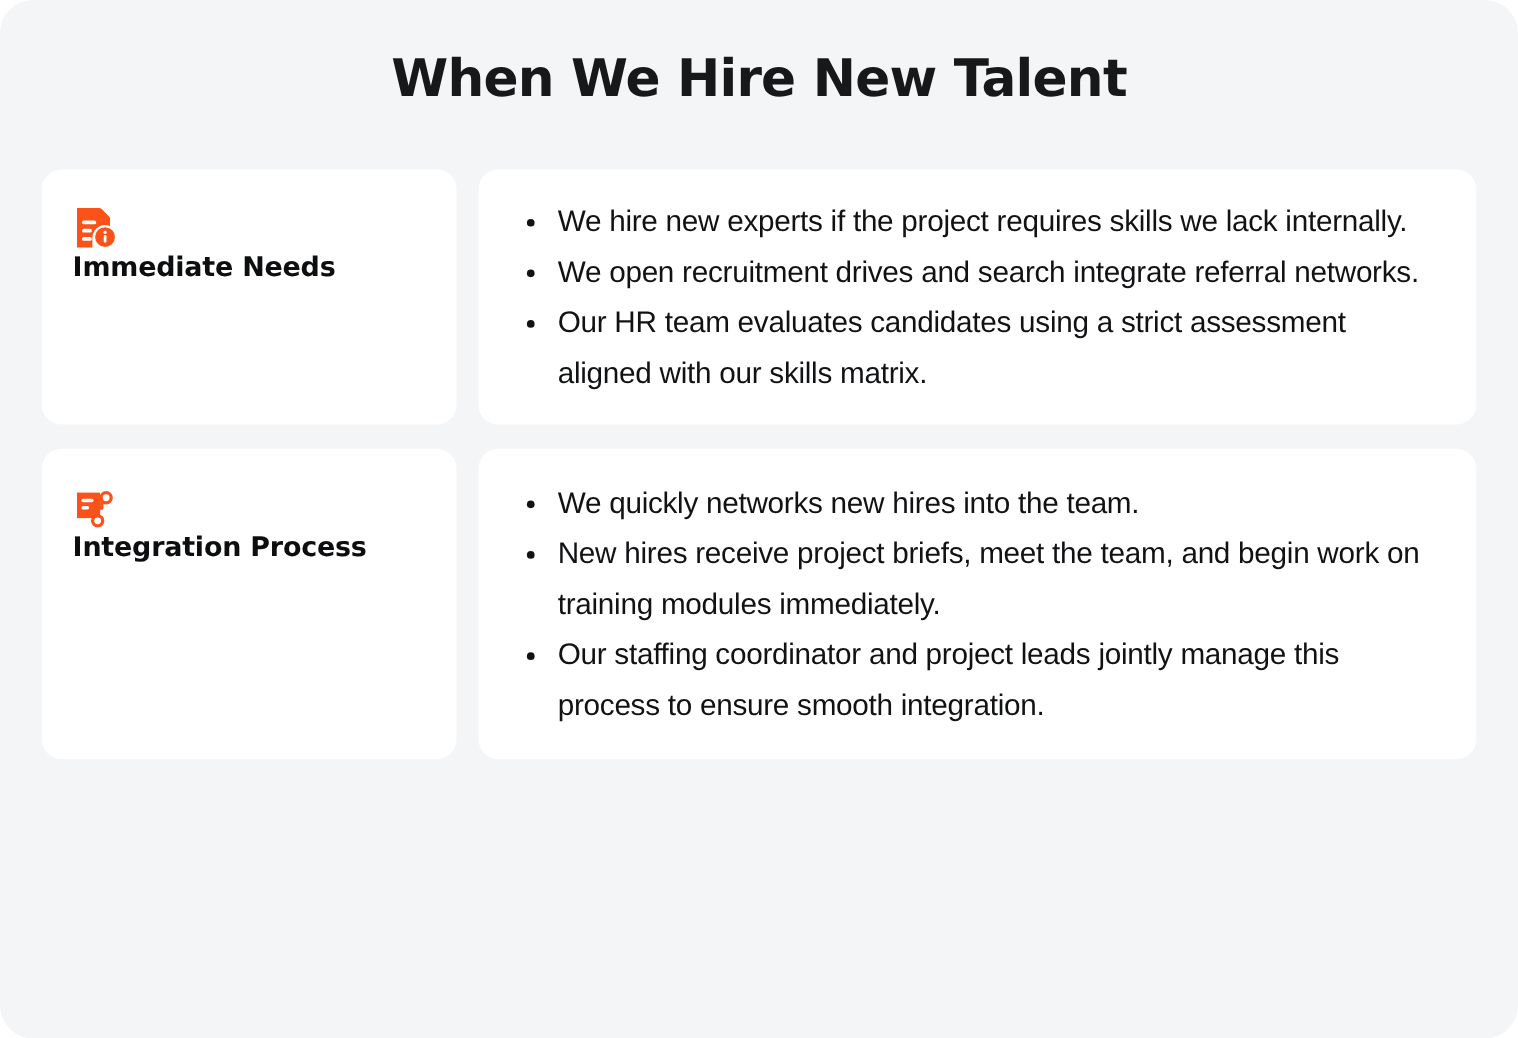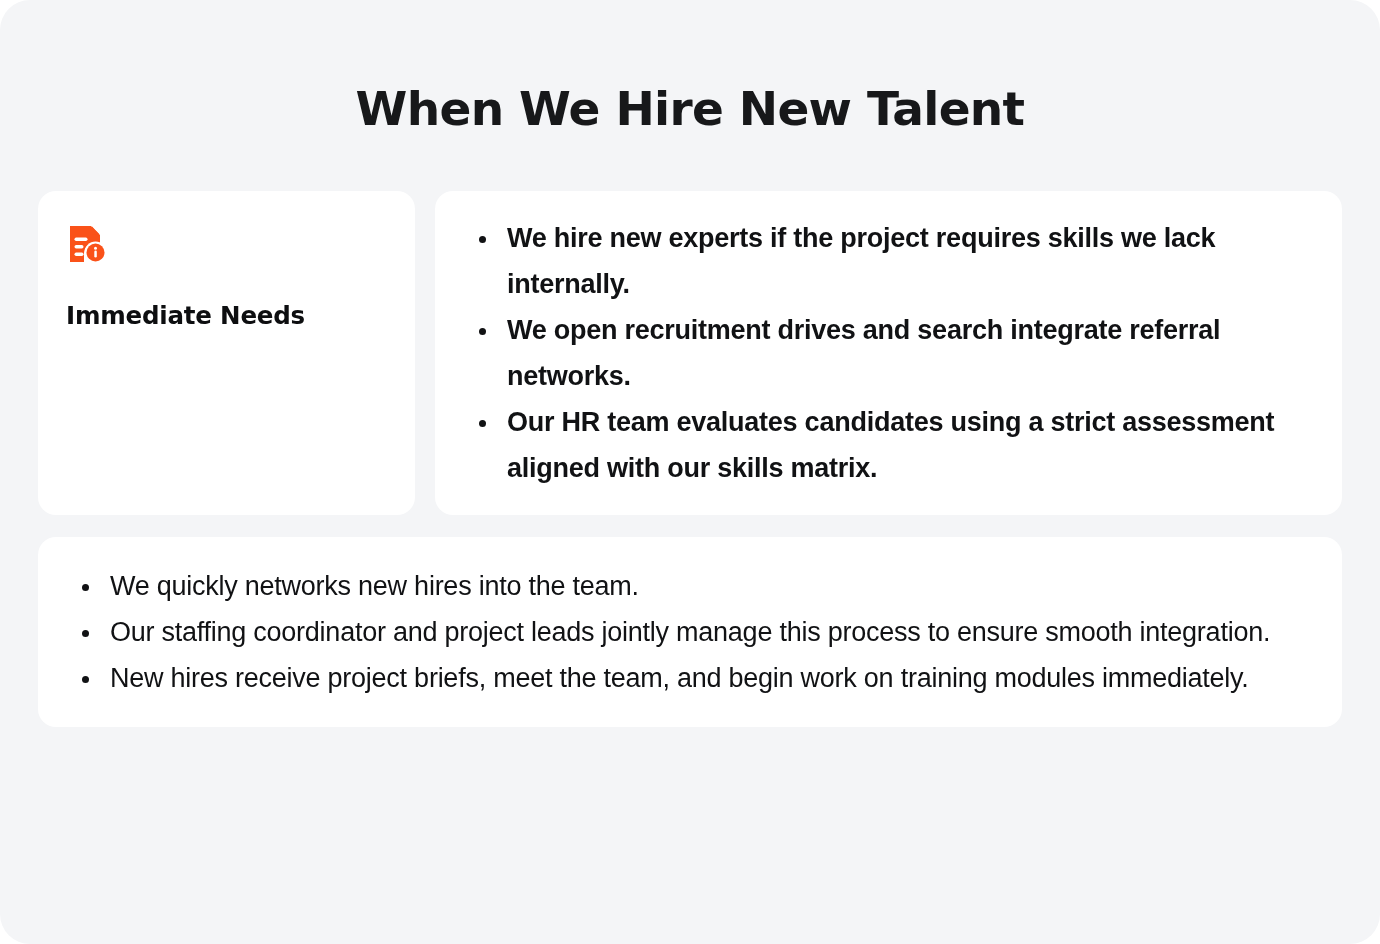--- a/index.html
+++ b/index.html
@@ -25,21 +25,21 @@
     padding: 0;
   }
 
   .page-title {
     text-align: center;
     font-size: 47px;
     font-weight: 800;
     letter-spacing: -0.7px;
     color: #17181a;
     margin: 0;
-    padding-top: 82px;
+    padding-top: 45px;
     line-height: 1.15;
     font-family: "DejaVu Sans", "Liberation Sans", sans-serif;
   }
 
   .rows {
     margin-top: 55px;
     padding: 0 38px;
     display: flex;
     flex-direction: column;
     gap: 22px;
@@ -60,21 +60,20 @@
   }
 
   .icon-wrap {
     width: 42px;
     height: 42px;
     display: block;
   }
   .icon-wrap svg { display: block; }
 
   .label-title {
-    margin-top: 36px;
     font-size: 24.5px;
     font-weight: 700;
     color: #0d0e10;
     letter-spacing: -0.2px;
     line-height: 1.2;
     font-family: "DejaVu Sans", "Liberation Sans", sans-serif;
   }
 
   .content-card {
     flex: 1 1 auto;
@@ -105,21 +104,21 @@
     content: "";
     position: absolute;
     left: 14px;
     top: 21px;
     width: 7px;
     height: 7px;
     border-radius: 50%;
     background: #111214;
   }
 
-  .row-1 .content-card { padding-top: 24px; padding-bottom: 24px; font-weight: bold; }
+  .row-1 .content-card { padding-top: 24px; padding-bottom: 24px; }
 </style>
 </head>
 <body>
 
 <div class="canvas">
 
   <h1 class="page-title">When We Hire New Talent</h1>
 
   <div class="rows">
 
@@ -147,25 +146,42 @@
           <li>We hire new experts if the project requires skills we lack internally.</li>
           <li>We open recruitment drives and search integrate referral networks.</li>
           <li>Our HR team evaluates candidates using a strict assessment aligned with our skills matrix.</li>
         </ul>
       </div>
 
     </div>
 
     <div class="row row-2">
 
+      <div class="label-card">
+        <span class="icon-wrap">
+          <svg width="42" height="42" viewBox="0 0 42 42" fill="none">
+            <path d="M4 8 H24.5 V14.2 a4 4 0 0 0 -4 4 H18 a4 4 0 0 0 -4 4 V31 H4 Z" fill="#fa5219"></path>
+            <rect x="4" y="8" width="21" height="23" fill="#fa5219"></rect>
+            <rect x="8" y="13.5" width="11" height="3.2" rx="1.6" fill="#ffffff"></rect>
+            <rect x="8" y="20" width="7" height="3.2" rx="1.6" fill="#ffffff"></rect>
+            <path d="M19 22 H26.5 V14.5" stroke="#fa5219" stroke-width="3" fill="none" stroke-linecap="round" stroke-linejoin="round"></path>
+            <path d="M23 22 V31.5" stroke="#fa5219" stroke-width="3" fill="none" stroke-linecap="round" stroke-linejoin="round"></path>
+            <circle cx="30.5" cy="12.5" r="5" fill="#ffffff"></circle>
+            <circle cx="30.5" cy="12.5" r="4.6" fill="none" stroke="#fa5219" stroke-width="3"></circle>
+            <circle cx="22.8" cy="33.5" r="5" fill="#ffffff"></circle>
+            <circle cx="22.8" cy="33.5" r="4.6" fill="none" stroke="#fa5219" stroke-width="3"></circle>
+          </svg>
+        </span>
+        <div class="label-title">Integration Process</div>
+      </div>
 
       <div class="content-card">
         <ul class="bullets">
           <li>We quickly networks new hires into the team.</li>
+          <li>New hires receive project briefs, meet the team, and begin work on training modules immediately.</li>
           <li>Our staffing coordinator and project leads jointly manage this process to ensure smooth integration.</li>
-          <li>New hires receive project briefs, meet the team, and begin work on training modules immediately.</li>
         </ul>
       </div>
 
     </div>
 
   </div>
 </div>
 
 </body></html>

